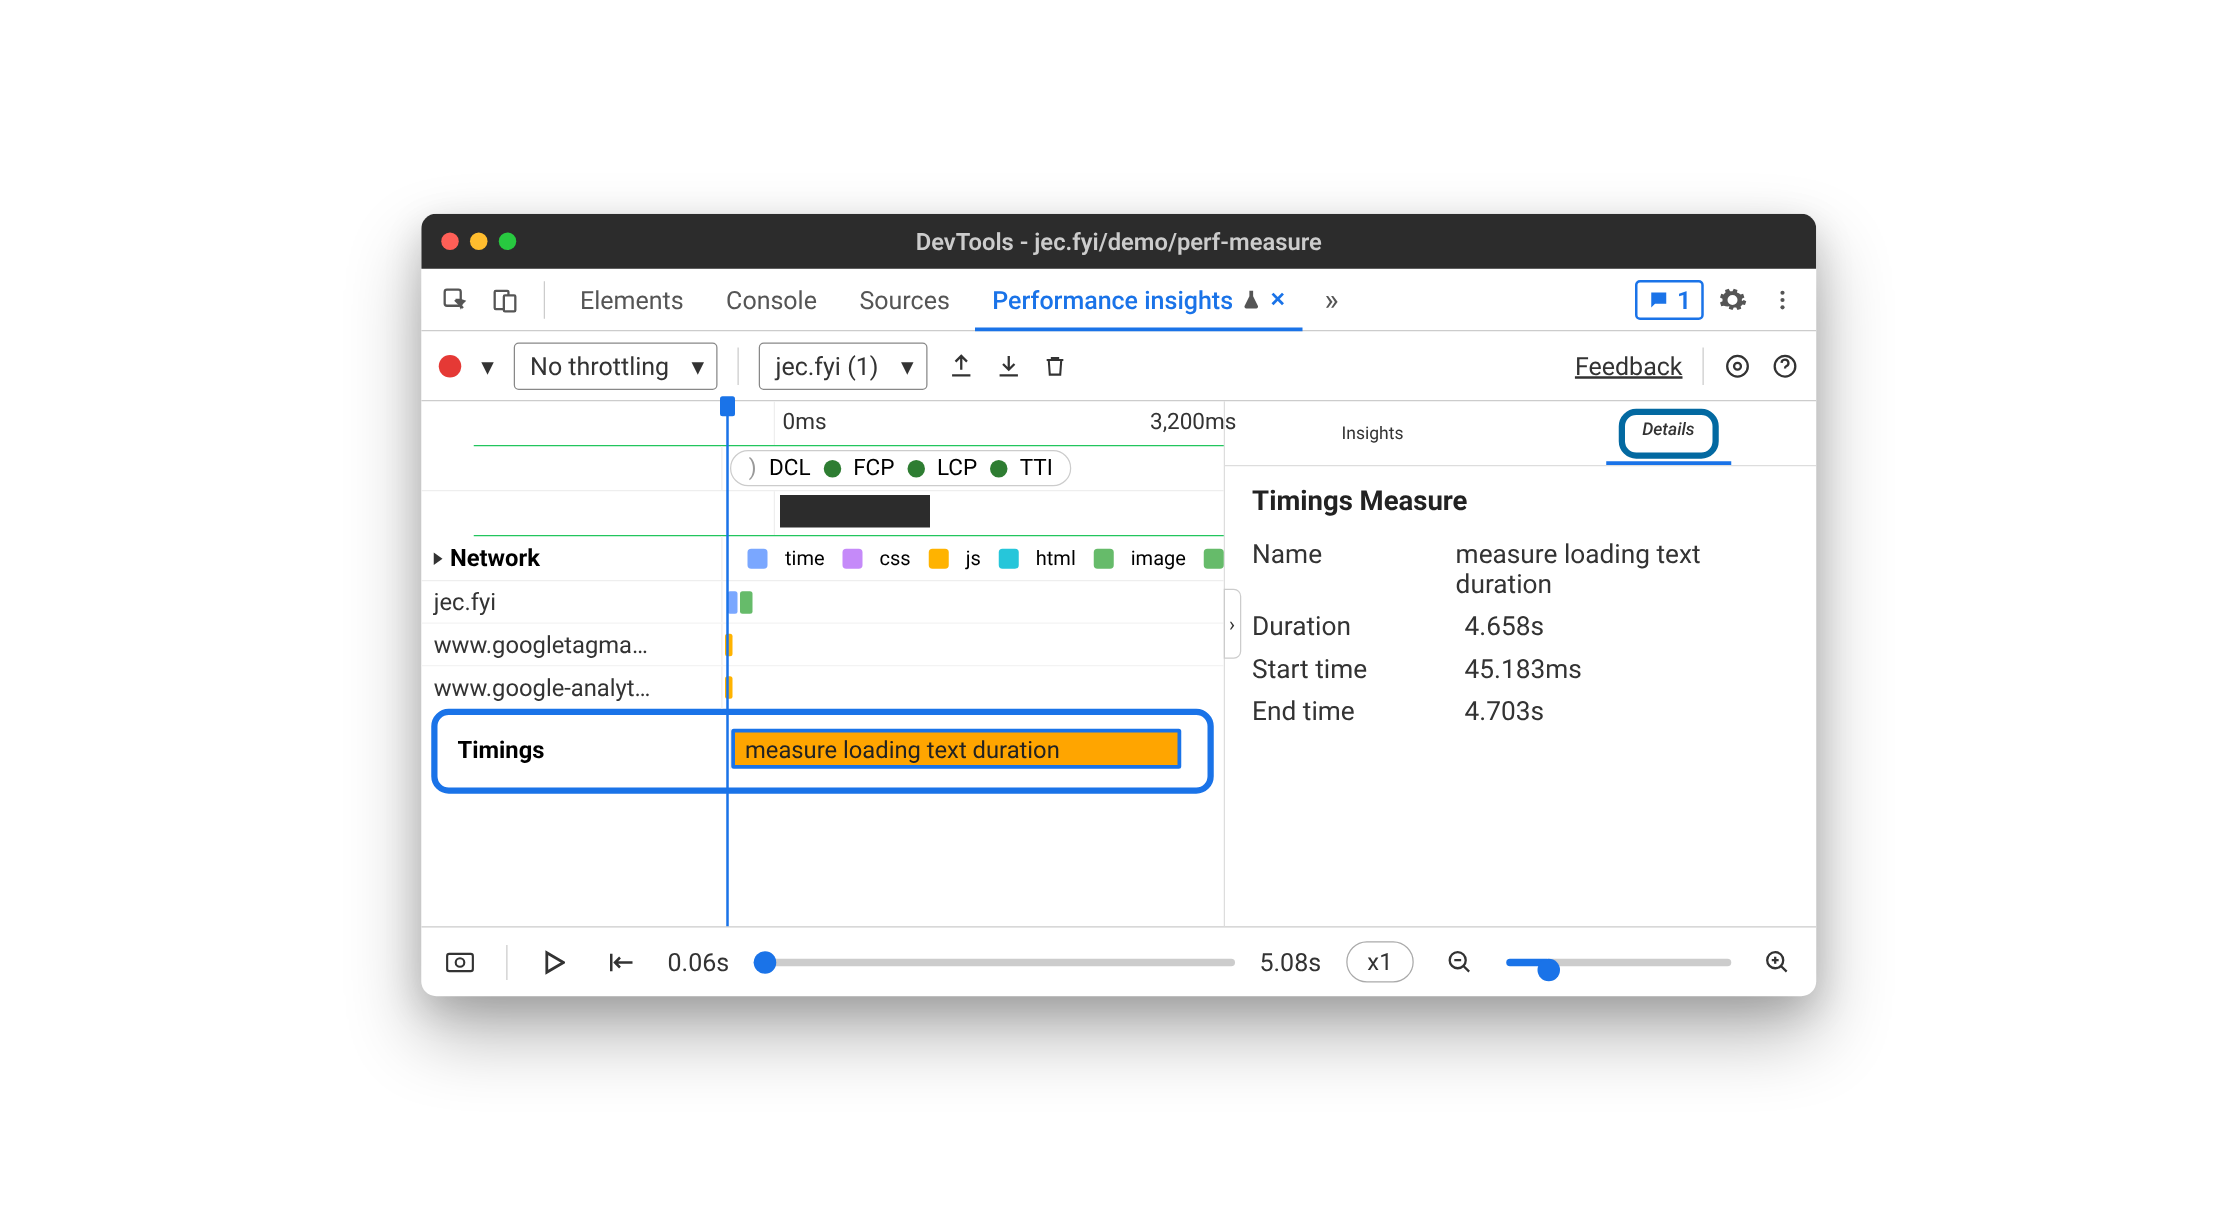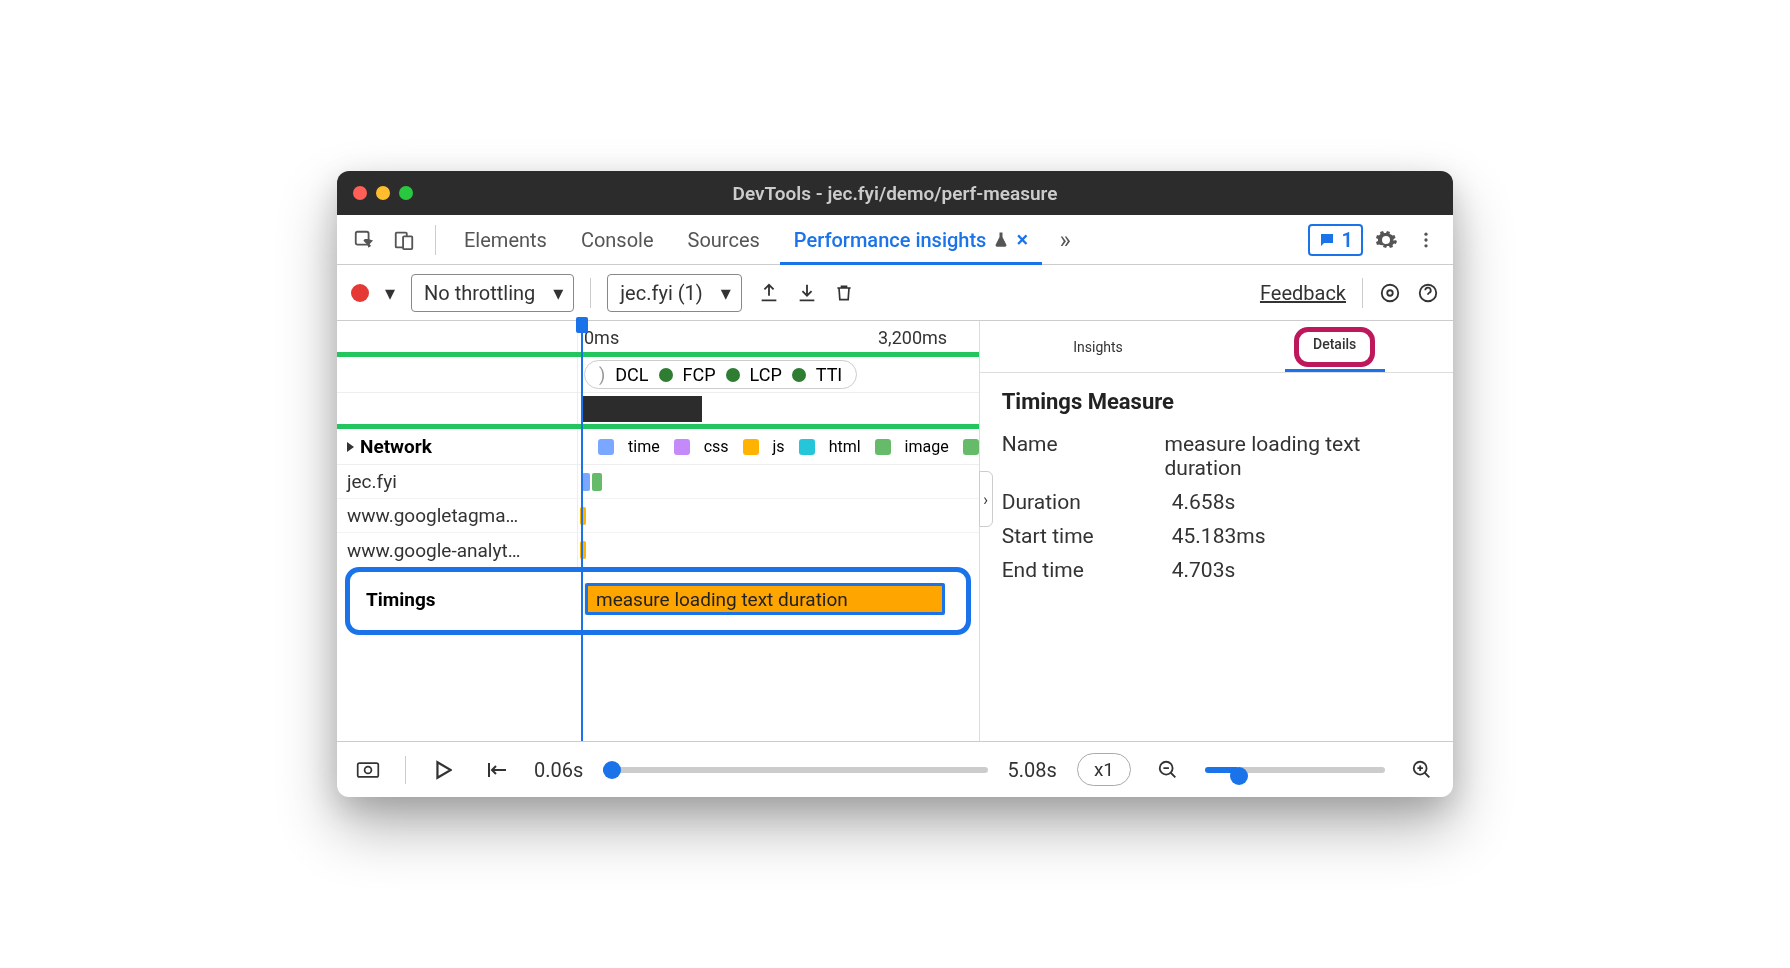--- a/index.html
+++ b/index.html
@@ -63,29 +63,29 @@
 
 .content { display:flex; height:420px; }
 .left { flex:1; border-right:1px solid #ddd; display:flex; flex-direction:column; position:relative;}
 .right { width:540px; display:flex; flex-direction:column; }
 
 
 .right-tabs { display:flex; height:52px; border-bottom:1px solid #ddd; font-size:14px; color:#333;}
 .right-tab { flex:1; display:flex; align-items:center; justify-content:center; cursor:pointer; position:relative;}
 .right-tab.active { font-weight:500;}
 .right-tab.active::after { content:""; position:absolute; bottom:0; left:50%; transform:translateX(-50%); width:100px; height:3px; background:#1a73e8;}
-.highlight-ring { border:5px solid #be185d; border-radius:14px; padding:4px 14px 10px 14px; }
+.highlight-ring { border:5px solid #0369a1; border-radius:14px; padding:4px 14px 10px 14px;font-style:italic; }
 .right-body { padding:16px 22px; font-size:21px; color:#333;}
 .right-body h3 { font-size:22px; font-weight:700; margin-bottom:18px; color:#222;}
 .kv { display:flex; margin:10px 0;}
 .kv .k { width:170px; color:#333;}
 .kv .v { color:#333;}
 
 
-.axisrow { height:36px; border-bottom:5px solid #22c55e; display:flex; font-size:18px; color:#333;}
+.axisrow { height:36px; border-bottom:1px solid #22c55e; display:flex; font-size:18px; color:#333;margin-left:42px;}
 .lbl-col { width:240px; padding-left:10px; display:flex; align-items:center; font-size:19px;}
 .lbl-col.bold { font-weight:700;}
 .track-col { flex:1; position:relative; border-left:1px solid #eee;}
 .caret { display:inline-block; width:0; height:0; border-left:7px solid #333; border-top:5px solid transparent; border-bottom:5px solid transparent; margin-right:6px;}
 
 .chip-row { height:36px; border-bottom:1px solid #eee; display:flex;}
 .chip-row .track-col { display:flex; align-items:center; gap:10px; padding-left:6px;}
 .pill { background:#fff; border:1px solid #ccc; border-radius:18px; padding:3px 14px; display:inline-flex; align-items:center; gap:10px; font-size:18px;}
 .mdot{width:14px;height:14px;border-radius:50%;display:inline-block;}
 .sw { width:16px; height:16px; border-radius:3px; display:inline-block;}

